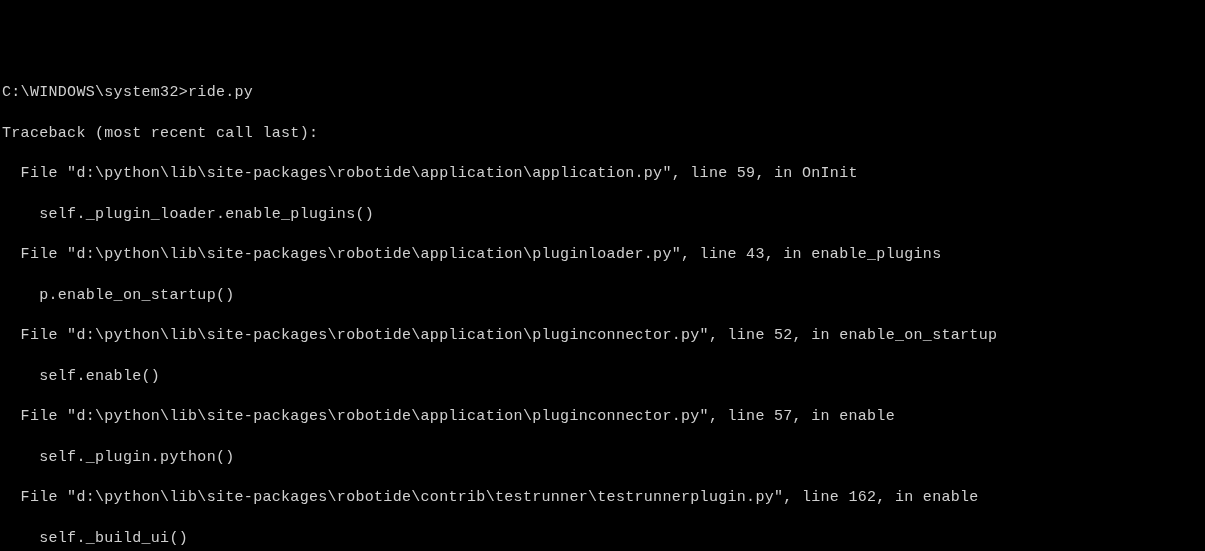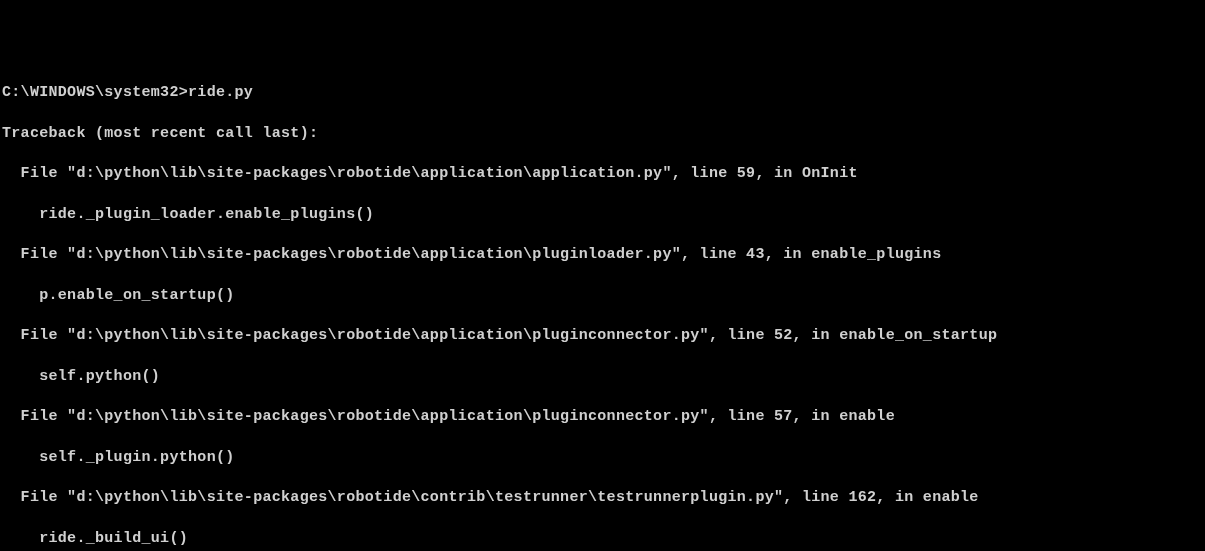--- a/index.html
+++ b/index.html
@@ -1,19 +1,18 @@
 <!DOCTYPE html>
 <html><head>
   <meta charset="utf-8">
   <style>
     * {
       margin: 0;
       padding: 0;
       box-sizing: border-box;
-      font-weight: bold;
     }
     body {
       background: #000;
       font-family: "Consolas", "Courier New", monospace;
       font-size: 15px;
       line-height: 1.35;
       color: #d0d0d0;
       white-space: pre;
       overflow-x: hidden;
       width: 1205px;
@@ -26,29 +25,29 @@
     }
   </style>
 </head>
 <body>
 
 
 
 <span class="line">C:\WINDOWS\system32&gt;ride.py</span>
 <span class="line">Traceback (most recent call last):</span>
 <span class="line">  File "d:\python\lib\site-packages\robotide\application\application.py", line 59, in OnInit</span>
-<span class="line">    ride._plugin_loader.enable_plugins()</span>
+<span class="line">    self._plugin_loader.enable_plugins()</span>
 <span class="line">  File "d:\python\lib\site-packages\robotide\application\pluginloader.py", line 43, in enable_plugins</span>
 <span class="line">    p.enable_on_startup()</span>
 <span class="line">  File "d:\python\lib\site-packages\robotide\application\pluginconnector.py", line 52, in enable_on_startup</span>
-<span class="line">    self.python()</span>
+<span class="line">    self.enable()</span>
 <span class="line">  File "d:\python\lib\site-packages\robotide\application\pluginconnector.py", line 57, in enable</span>
 <span class="line">    self._plugin.python()</span>
 <span class="line">  File "d:\python\lib\site-packages\robotide\contrib\testrunner\testrunnerplugin.py", line 162, in enable</span>
-<span class="line">    ride._build_ui()</span>
+<span class="line">    self._build_ui()</span>
 
 
 
 
 
 
 
 
 
 

